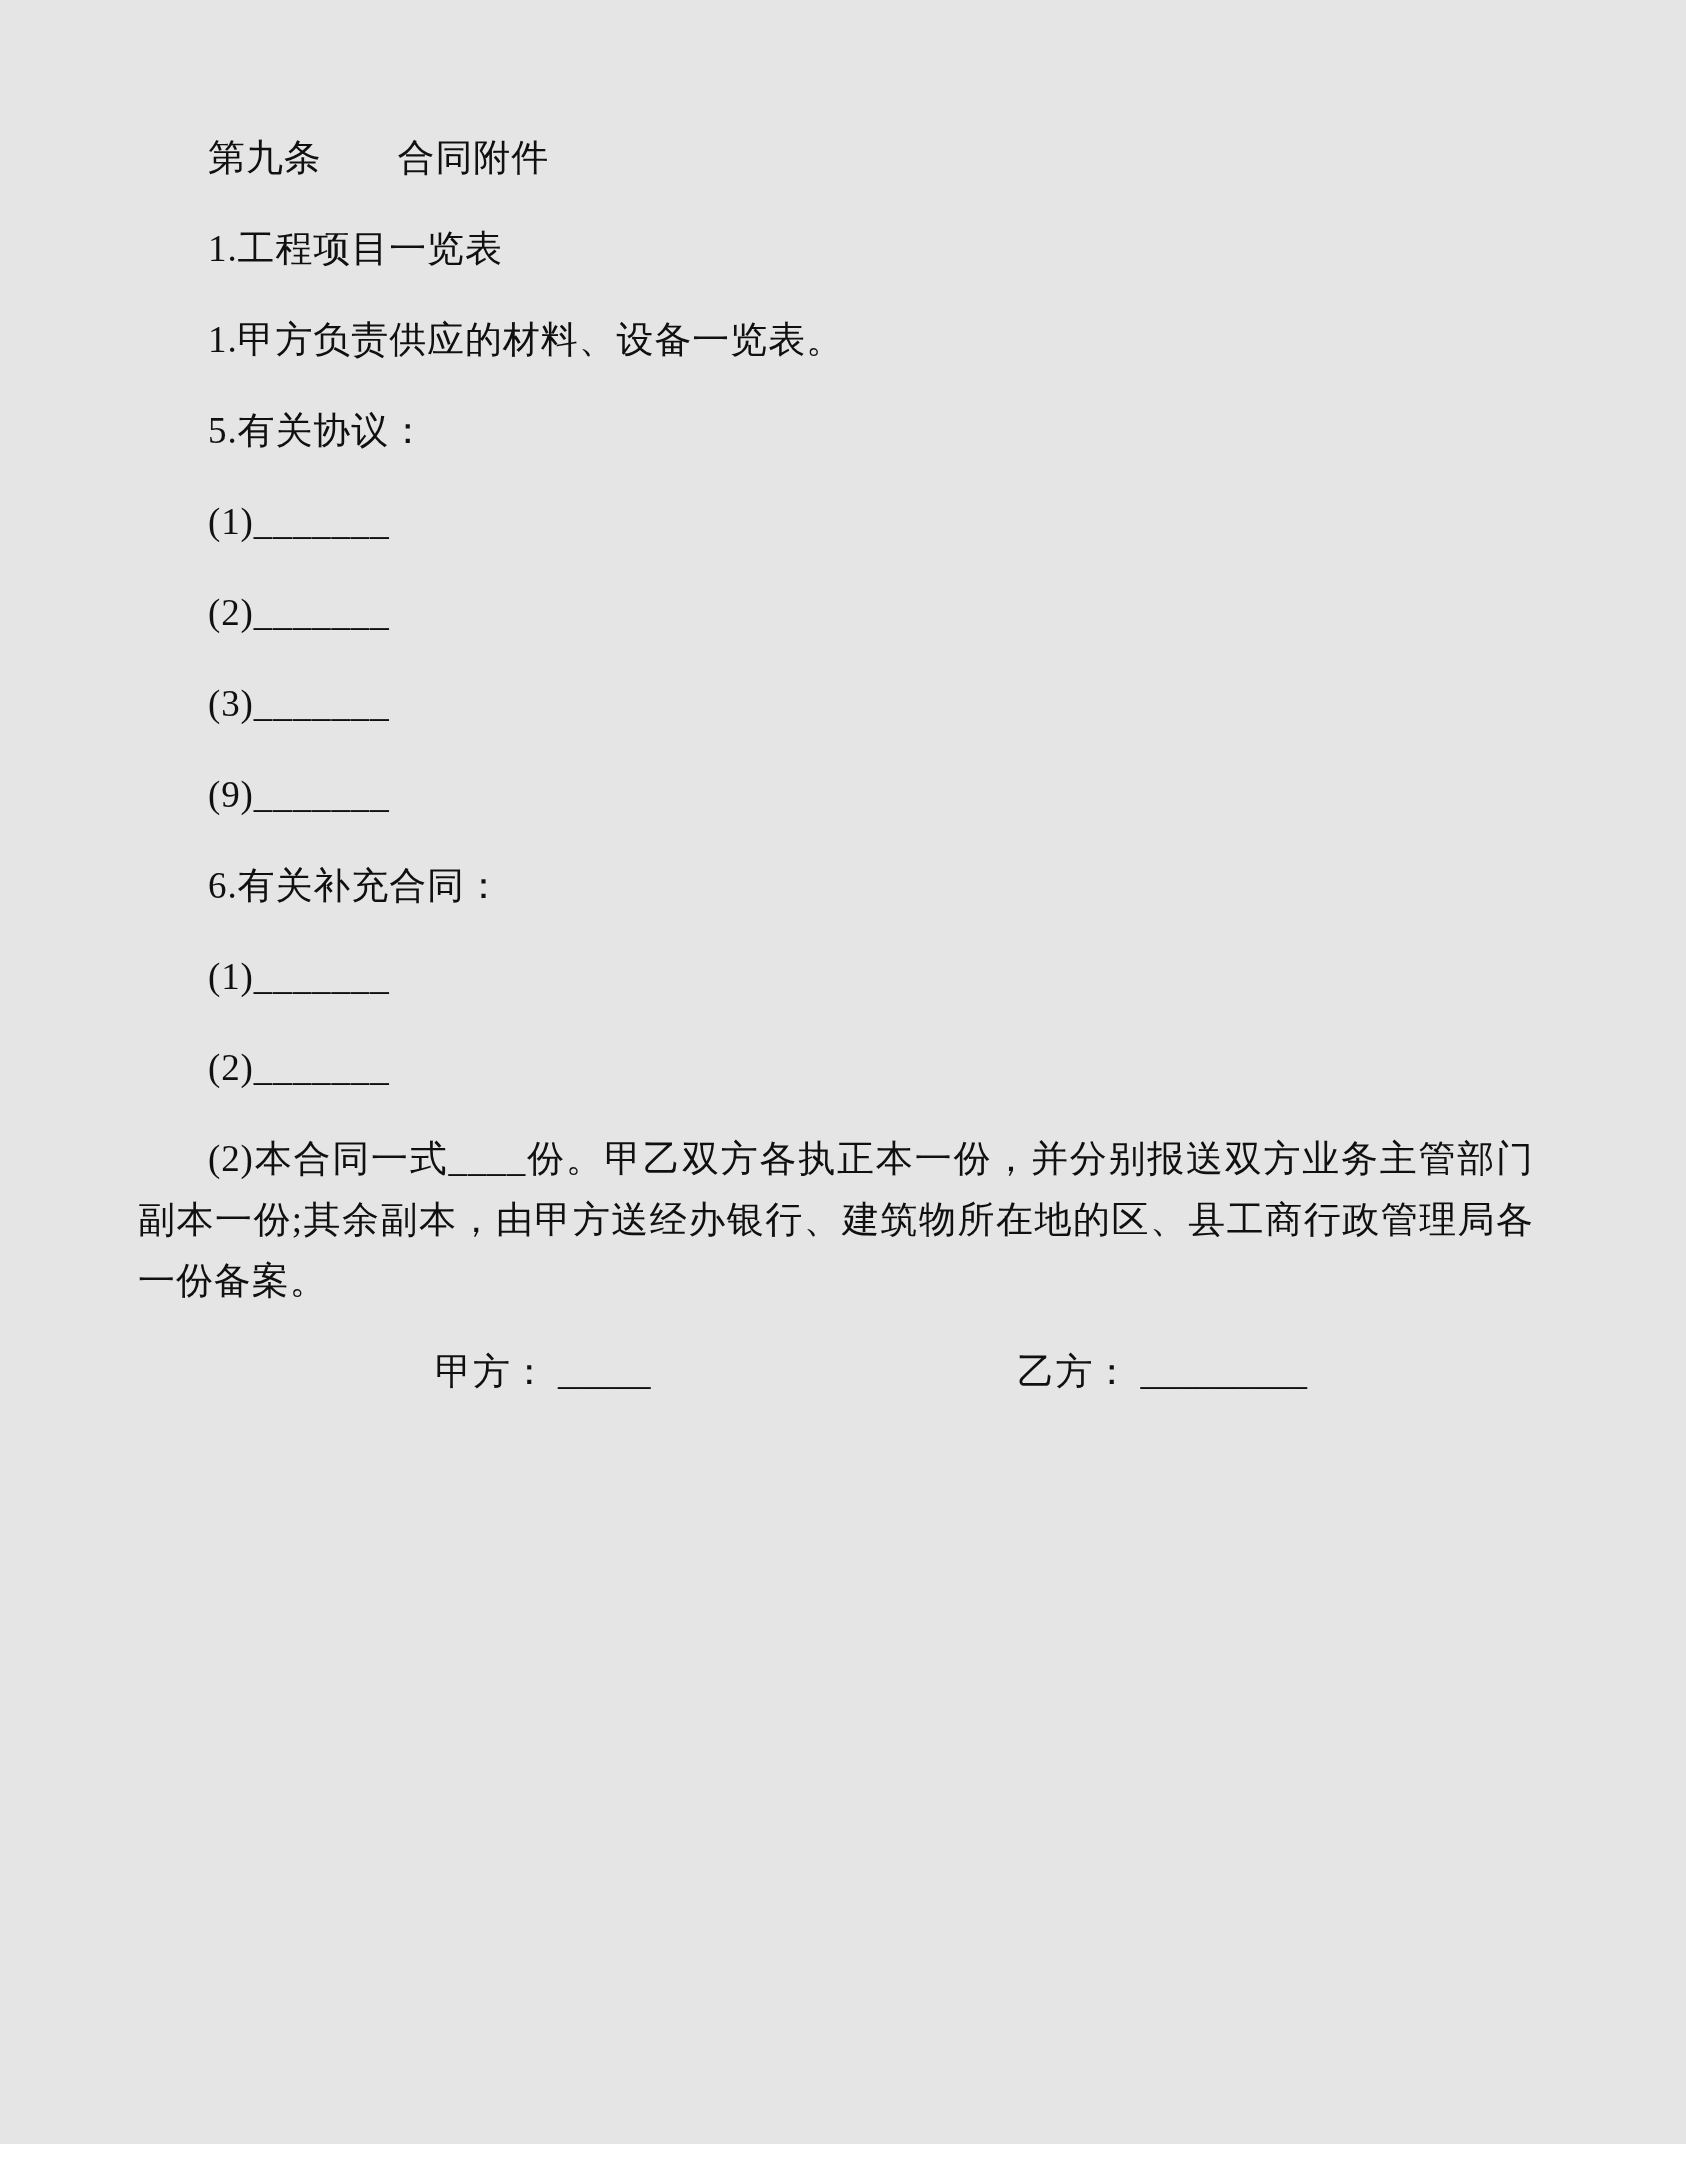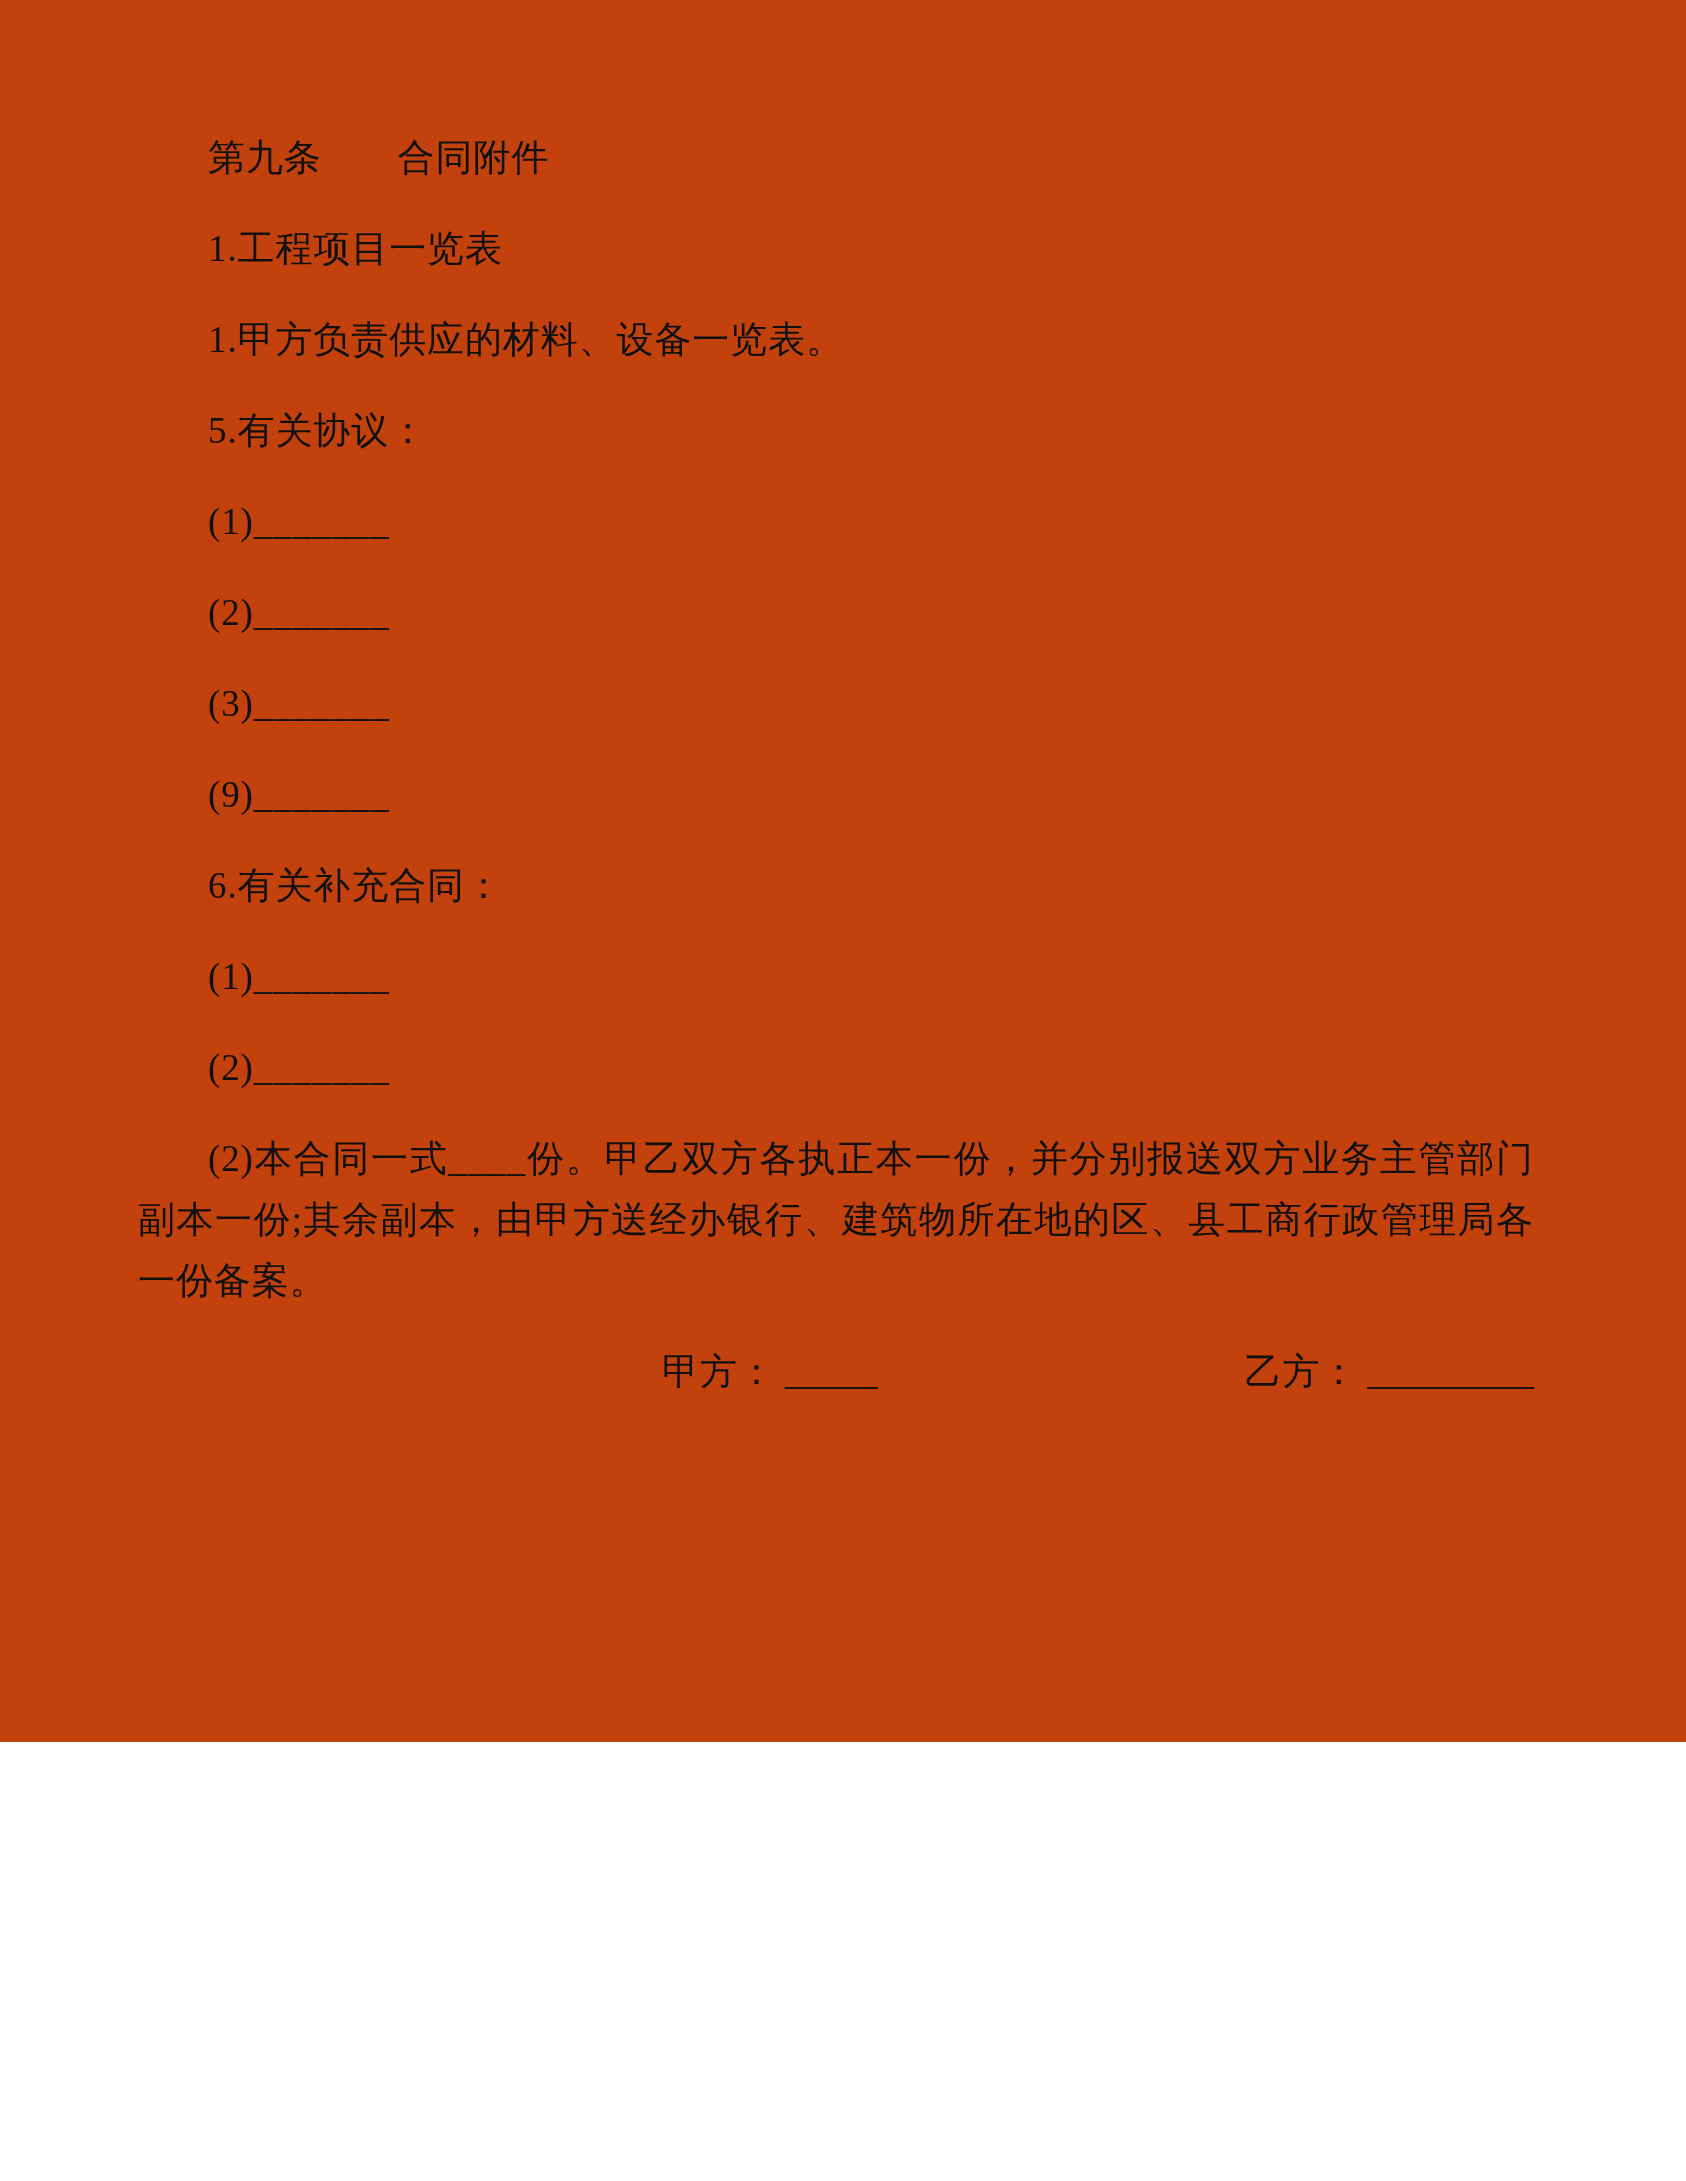--- a/index.html
+++ b/index.html
@@ -3,38 +3,38 @@
 <meta charset="utf-8">
 <style>
   html, body {
     margin: 0;
     padding: 0;
     background: #ffffff;
   }
   .page {
     position: relative;
     width: 1686px;
-    height: 1742px;
+    height: 2144px;
     box-sizing: border-box;
-    background: #c2410c;
+    background: #e5e5e5;
     color: #101010;
     font-family: "Liberation Serif", "DejaVu Serif", serif;
     font-size: 37px;
     letter-spacing: 0.9px;
     padding: 127px 152px 0 138px;
     overflow: hidden;
   }
   .page p {
     margin: 0 0 30px 0;
     line-height: 61px;
     text-indent: 70px;
     text-align: justify;
   }
   .page p.sig-line {
-    text-align: right;
+    text-align: center;
     white-space: nowrap;
   }
   .sig-gap {
     display: inline-block;
     width: 367px;
   }
   .blank {
     letter-spacing: 0;
   }
 </style>

